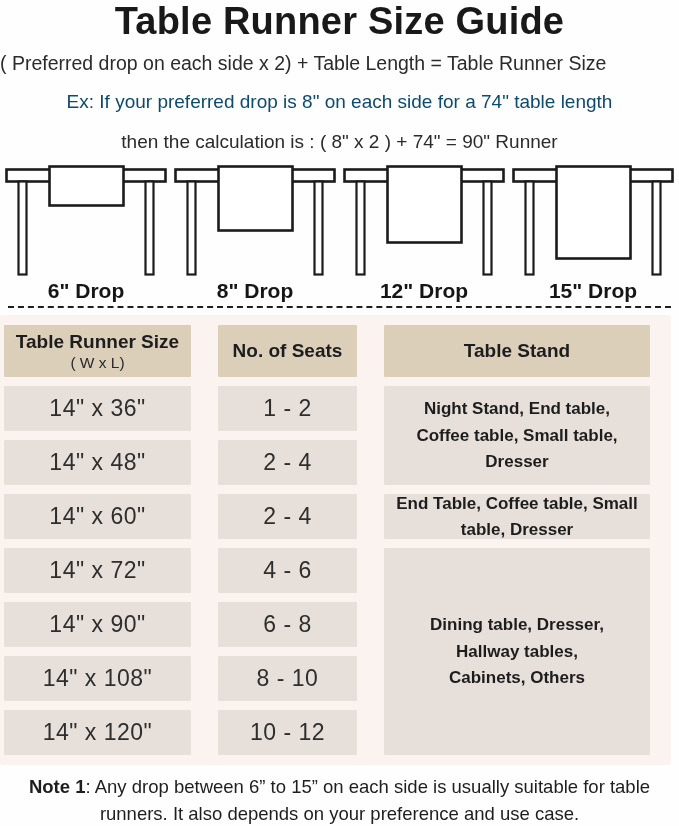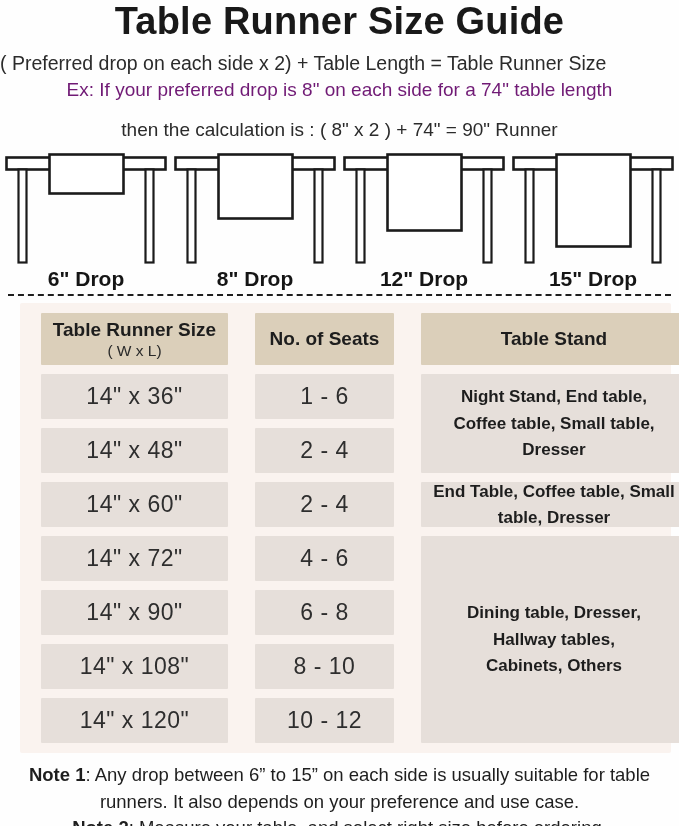--- a/index.html
+++ b/index.html
@@ -20,21 +20,21 @@
     letter-spacing: 0.2px;
     color: #191919;
     line-height: 1.15;
   }
   .formula {
     font-size: 19.5px;
     color: #2b2b2b;
     margin-top: 7px;
     line-height: 1.25;
   }
-  .example { text-align: center; font-size: 19px; color: #701a75; margin-top: 3px; line-height: 1.3; }
+  .example { text-align: center; font-size: 19px; color: #0c4a6e; margin-top: 15px; line-height: 1.3; }
   .example2 { text-align: center; font-size: 19px; color: #2b2b2b; margin-top: 15px; line-height: 1.3; }
 
   
   .figures {
     display: flex;
     justify-content: space-between;
     padding: 0 2px;
     margin-top: 10px;
   }
   .figure { width: 168px; display: flex; flex-direction: column; align-items: center; }
@@ -47,24 +47,24 @@
     text-align: center;
   }
   .dashed-divider {
     margin: 3px 8px 0 8px;
     border-bottom: 2px dashed #1e1e1e;
     height: 0;
   }
 
   
   .panel {
-    margin: 7px 8px 0 20px;
+    margin: 7px 8px 0 0;
     background: #faf3ef;
     border-radius: 2px;
-    padding: 10px 21px;
+    padding: 10px 4px;
     display: grid;
     grid-template-columns: 187px 139px 266px;
     column-gap: 27px;
     grid-template-rows: 52px repeat(7, 45px);
     row-gap: 9px;
   }
   .cell {
     background: #e6dfda;
     border-radius: 1px;
     display: flex;
@@ -179,21 +179,21 @@
   <div class="panel">
 
     <div class="cell head">
       <span>Table Runner Size</span>
       <span class="head-sub">( W x L)</span>
     </div>
     <div class="cell head">No. of Seats</div>
     <div class="cell head">Table Stand</div>
 
     <div class="cell value" style="grid-row:2;grid-column:1">14" x 36"</div>
-    <div class="cell value" style="grid-row:2;grid-column:2">1 - 6</div>
+    <div class="cell value" style="grid-row:2;grid-column:2">1 - 2</div>
 
     <div class="cell value" style="grid-row:3;grid-column:1">14" x 48"</div>
     <div class="cell value" style="grid-row:3;grid-column:2">2 - 4</div>
 
     <div class="cell value" style="grid-row:4;grid-column:1">14" x 60"</div>
     <div class="cell value" style="grid-row:4;grid-column:2">2 - 4</div>
 
     <div class="cell value" style="grid-row:5;grid-column:1">14" x 72"</div>
     <div class="cell value" style="grid-row:5;grid-column:2">4 - 6</div>
 

